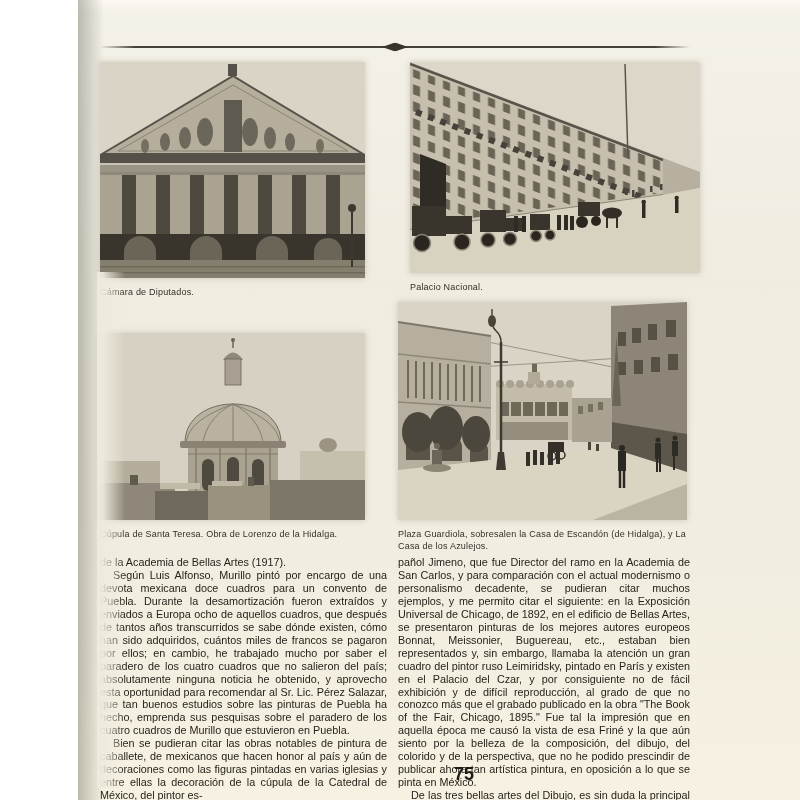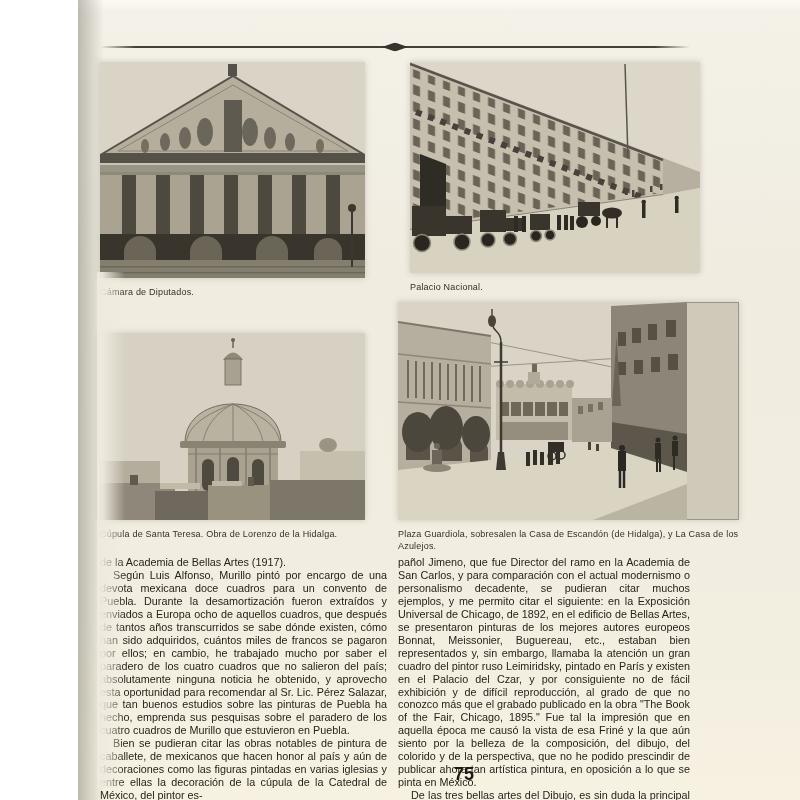--- a/index.html
+++ b/index.html
@@ -196,21 +196,21 @@
           <rect x="170" y="147" width="95" height="40" fill="#7d7769"></rect>
           <rect x="60" y="150" width="40" height="6" fill="#c0baa9"></rect>
           <rect x="112" y="148" width="30" height="5" fill="#beb7a6"></rect>
           <rect x="30" y="142" width="8" height="10" fill="#5f5a4e"></rect>
           <rect x="148" y="144" width="6" height="9" fill="#5f5a4e"></rect>
         </svg>
       </div>
       <figcaption class="cap">Cúpula de Santa Teresa. Obra de Lorenzo de la Hidalga.</figcaption>
     </figure>
 
-    <figure class="fig" style="left:320px;top:302px;width:341px;">
+    <figure class="fig" style="left:320px;top:302px;width:289px;">
       <div class="photo" style="height:218px;">
         <svg width="289" height="218" viewBox="0 0 289 218" xmlns="http://www.w3.org/2000/svg">
           <rect x="0" y="0" width="289" height="218" fill="#d9d4c5"></rect>
           <line x1="0" y1="70" x2="289" y2="52" stroke="#8a8477" stroke-width="0.8"></line>
           <line x1="40" y1="30" x2="289" y2="80" stroke="#8a8477" stroke-width="0.8"></line>
           <polygon points="213,4 289,0 289,172 213,146" fill="#8d8678"></polygon>
           <polygon points="213,120 289,132 289,170 213,148" fill="#5c564b"></polygon>
           <g fill="#575145">
             <rect x="220" y="30" width="8" height="14"></rect>
               <rect x="234" y="26" width="9" height="15"></rect>

